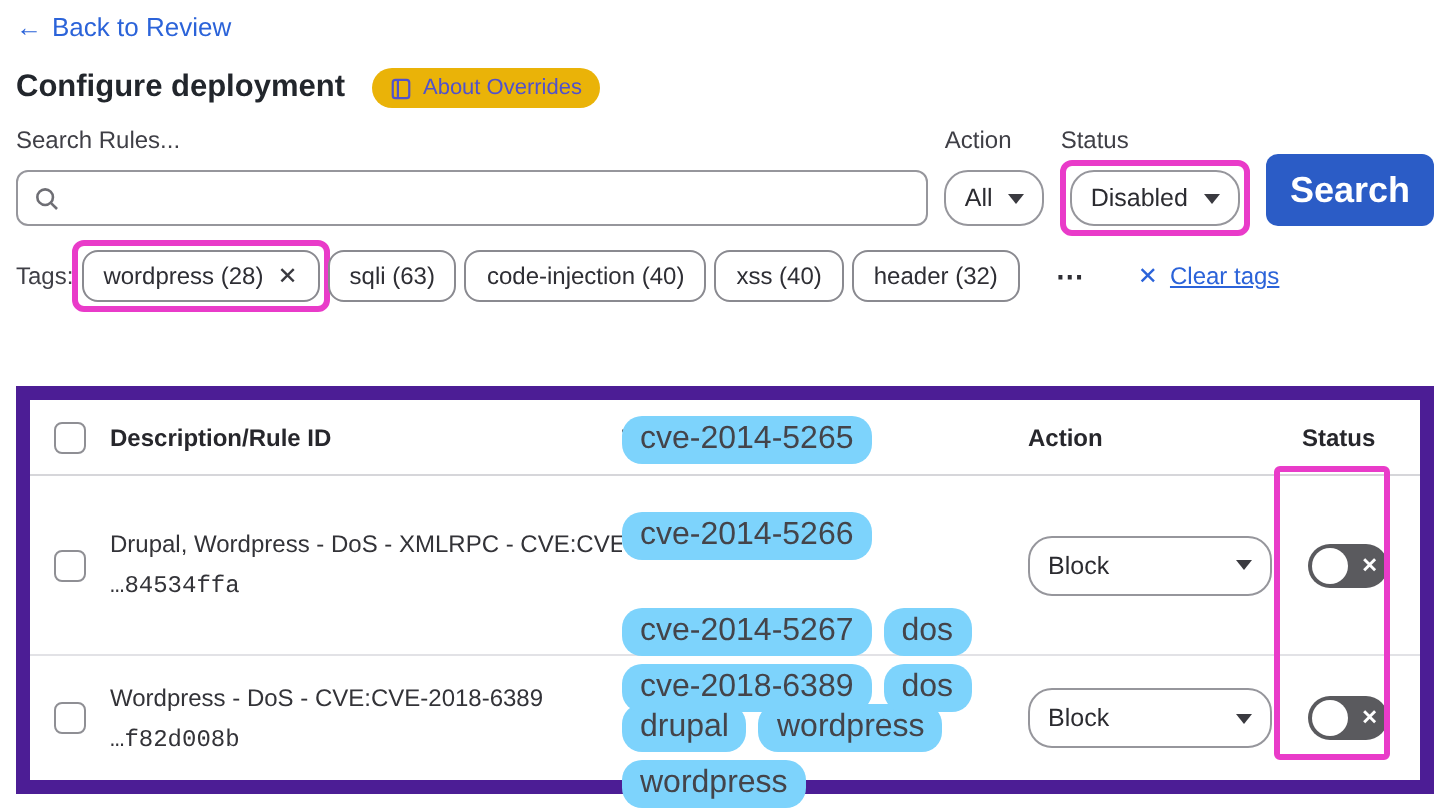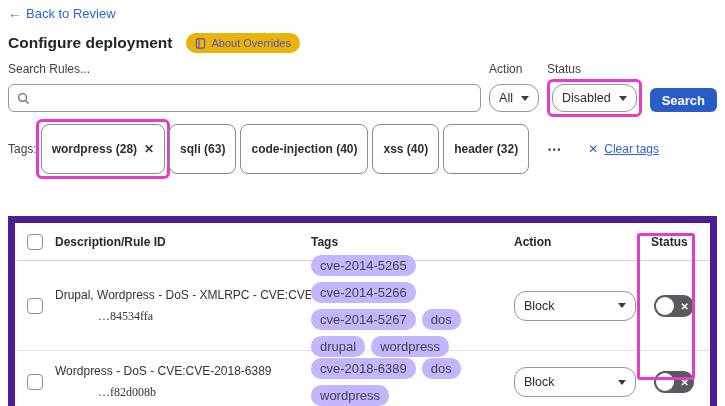--- a/index.html
+++ b/index.html
@@ -25,30 +25,30 @@
     border-radius: 6px; padding: 0 8px; background: #fff; }
   .search-box input { border: none; outline: none; flex: 1; font-size: 12px; margin-left: 6px;
     font-family: "Liberation Sans", sans-serif; }
   .select-box { display: inline-flex; align-items: center; justify-content: space-between;
     height: 28px; border: 1px solid #96969c; border-radius: 12px; padding: 0 9px; gap: 8px;
     background: #fff; font-size: 12.5px; color: #2b2b30; cursor: pointer; white-space: nowrap; }
   .caret { width: 0; height: 0; border-left: 4px solid transparent;
     border-right: 4px solid transparent; border-top: 5px solid #3a3a40; }
   .hl-wrap { border: 3px solid #e93bc9; border-radius: 6px; padding: 2px; display: inline-block; }
   .hl-status-select { margin: -5px 0; }
-  .btn-primary { height: 24px; padding: 0 12px; background: #2b5cc6; color: #fff;
-    border: none; border-radius: 6px; font-size: 13px; font-weight: bold; cursor: pointer;
+  .btn-primary { height: 36px; padding: 0 12px; background: #2b5cc6; color: #fff;
+    border: none; border-radius: 6px; font-size: 18px; font-weight: bold; cursor: pointer;
     font-family: "Liberation Sans", sans-serif; }
 
   
   .tags-row { display: flex; align-items: center; gap: 4px; margin-top: 12px; }
   .tags-label { font-size: 12px; color: #3f3f46; }
   .tag-pill { display: inline-flex; align-items: center; gap: 7px; border: 1px solid #8a8a90;
-    border-radius: 8px; padding: 17px 10px; font-size: 12px; color: #2e2e34; background: #fff;
-    cursor: pointer; white-space: nowrap; font-weight: bold; }
+    border-radius: 8px; padding: 5px 10px; font-size: 12px; color: #2e2e34; background: #fff;
+    cursor: pointer; white-space: nowrap; }
   .hl-tag { margin: -5px; }
   .dismiss-x { font-size: 12px; color: #3a3a40; }
   .more-tags { display: inline-flex; align-items: center; gap: 7px; margin-left: 14px;
     font-size: 12px; color: #2e2e34; cursor: pointer; }
   .dots { font-size: 14px; font-weight: bold; color: #2e2e34; letter-spacing: 1px; }
   .clear-tags { display: inline-flex; align-items: center; gap: 6px; margin-left: 22px;
     color: #2b63d9; font-size: 12px; cursor: pointer; }
   .clear-tags .lbl { text-decoration: underline; }
 
   
@@ -59,25 +59,25 @@
   .t-body-1 { height: 90px; border-bottom: 1px solid #e2e2e6; }
   .t-body-2 { height: 62px; }
   .c1 { width: 40px; display: flex; justify-content: center; flex-shrink: 0; }
   .c2 { width: 256px; flex-shrink: 0; overflow: hidden; }
   .c3 { width: 203px; flex-shrink: 0; }
   .c4 { width: 137px; flex-shrink: 0; }
   .c5 { flex: 1; }
   .checkbox { width: 16px; height: 16px; border: 1.5px solid #8f8f94; border-radius: 4px;
     background: #fff; cursor: pointer; }
   .desc-line { font-size: 12px; color: #333338; white-space: nowrap; }
-  .rule-id { font-family: Liberation Serif, serif; font-size: 12px; color: #333338;
-    margin-top: 7px; margin-left: 43px; }
+  .rule-id { font-family: Liberation Mono, monospace; font-size: 12px; color: #333338;
+    margin-top: 7px; }
   .chip-wrap { display: flex; flex-wrap: wrap; gap: 6px 6px; padding-right: 10px; }
-  .chip { background: #c4b5fd; border-radius: 10px; padding: 3px 9px; font-size: 13px;
-    color: #44444a; white-space: nowrap; }
+  .chip { background: #7dd3fc; border-radius: 10px; padding: 3px 9px; font-size: 16px;
+    color: #44444a; white-space: nowrap; margin-top: 18px; }
   .action-select { width: 122px; height: 30px; }
   .toggle { position: relative; width: 40px; height: 22px; background: #5a5a5e;
     border-radius: 11px; cursor: pointer; margin-left: 3px; flex-shrink: 0; }
   .knob { position: absolute; left: 2px; top: 2px; width: 18px; height: 18px;
     background: #fff; border-radius: 50%; }
   .toggle-x { position: absolute; right: 5px; top: 50%; transform: translateY(-50%);
     color: #fff; font-size: 10px; font-weight: bold; }
 
   
   .hl-overlay { position: absolute; left: 637px; top: 233px; width: 58px; height: 147px;

